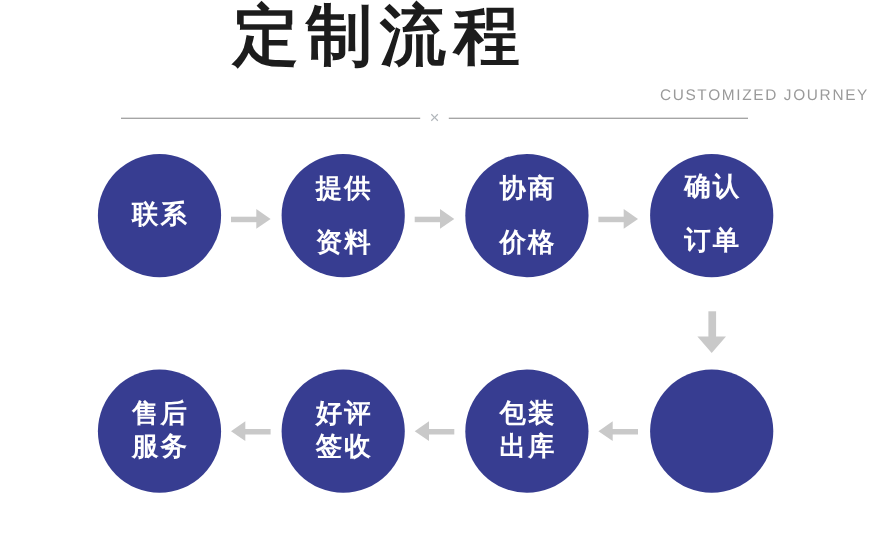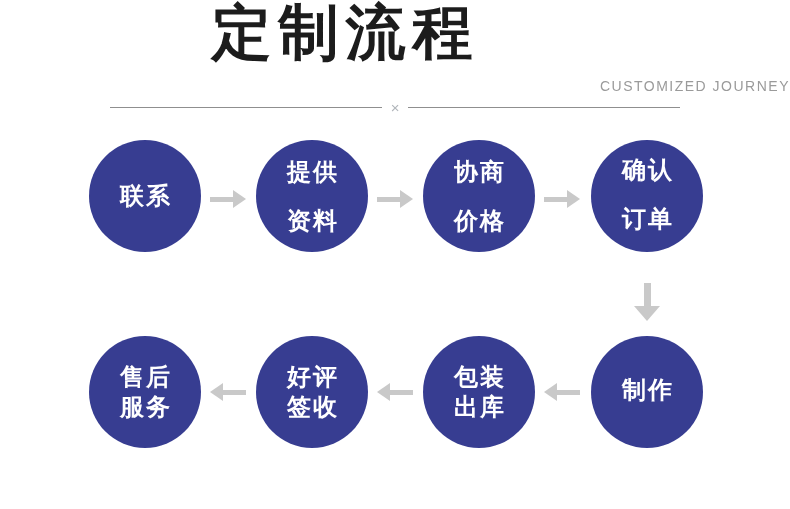--- a/index.html
+++ b/index.html
@@ -129,21 +129,20 @@
     <span>确认</span>
     <span>订单</span>
   </div>
 
   <div class="v-arrow">
     <div class="stem"></div>
       <div class="head"></div>
   </div>
 
   <div class="step-circle row2 col4">
-    <span>制作</span>
   </div>
   <div class="h-arrow left arow2 agap3">
     <div class="stem"></div>
       <div class="head"></div>
   </div>
   <div class="step-circle row2 col3">
     <span>包装</span>
     <span>出库</span>
   </div>
   <div class="h-arrow left arow2 agap2">

